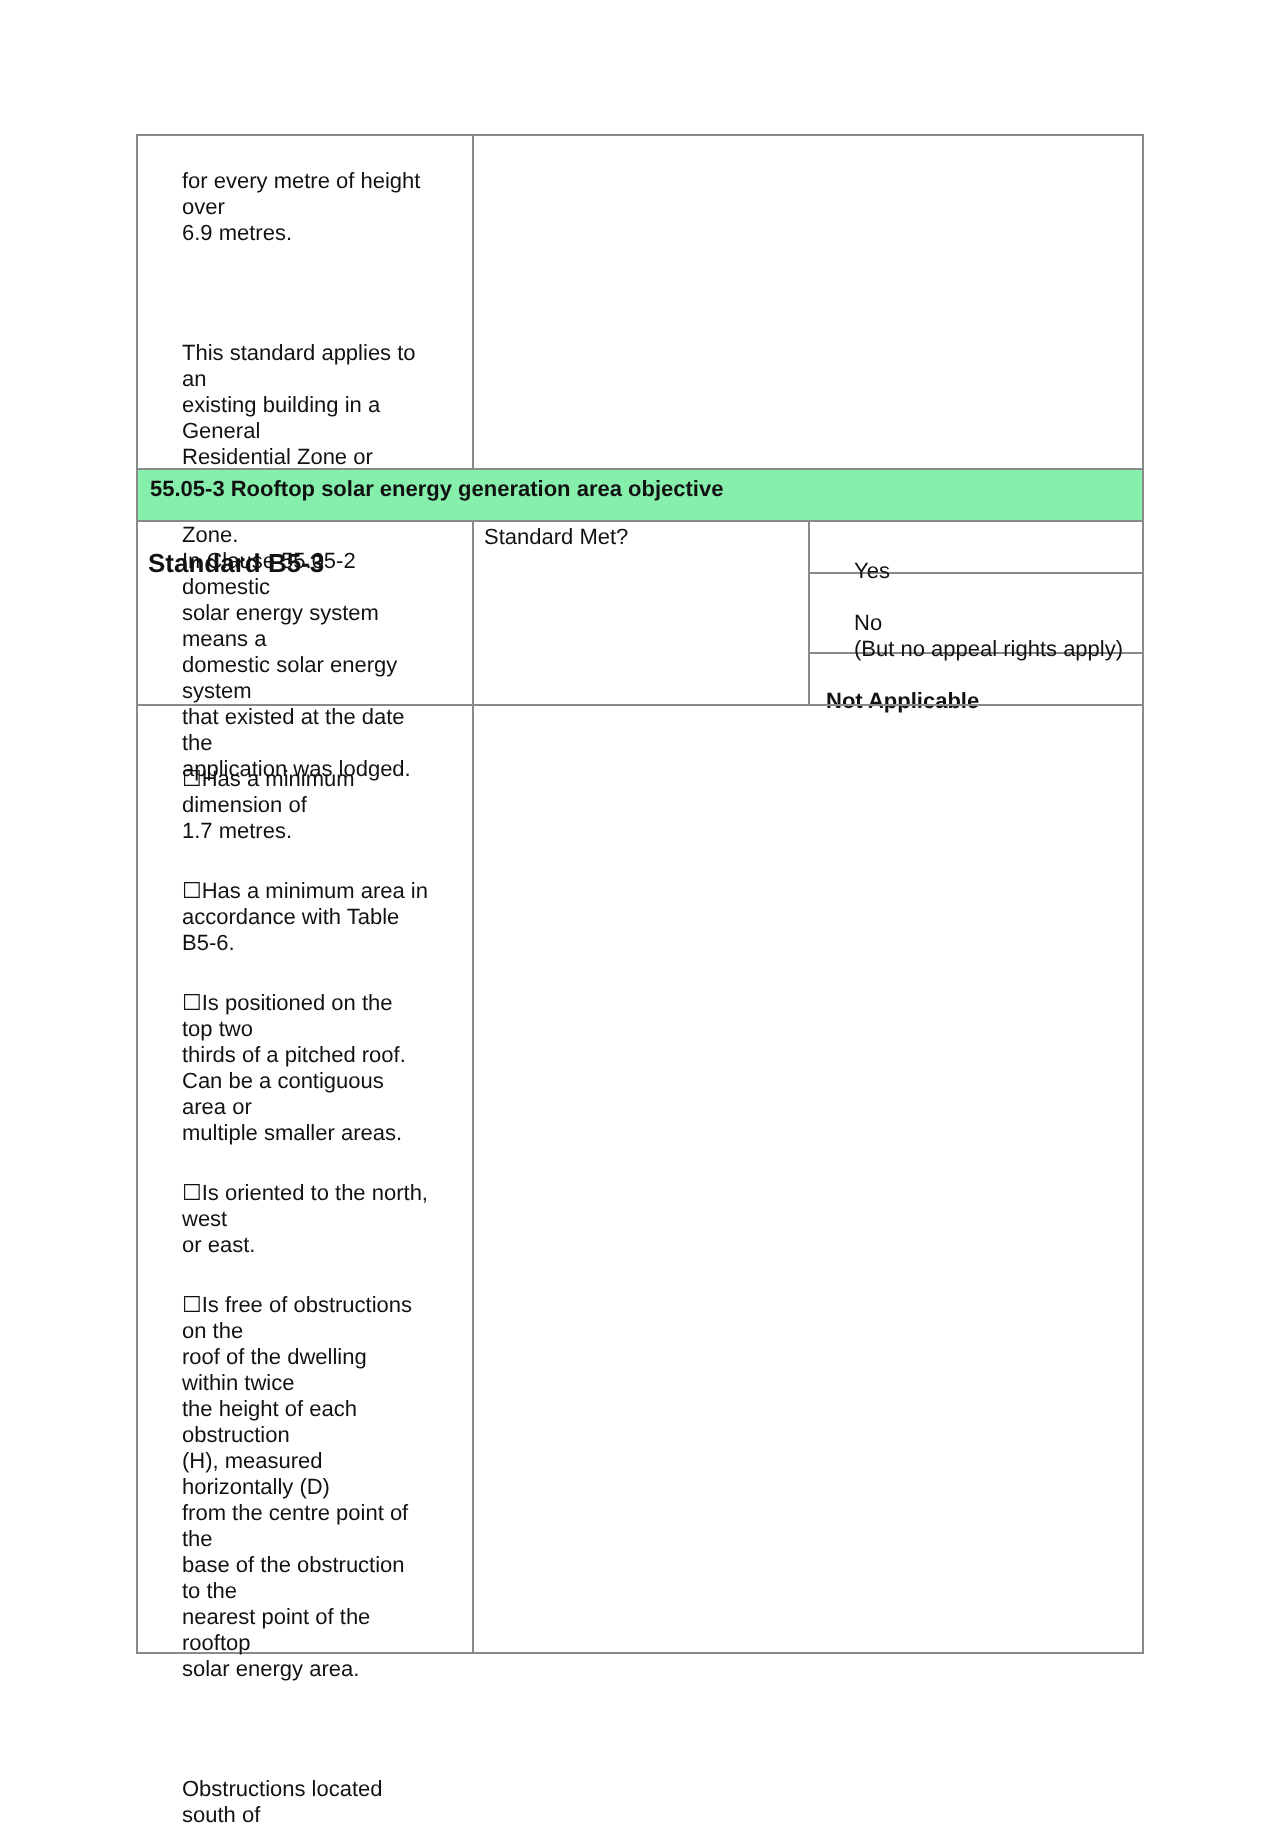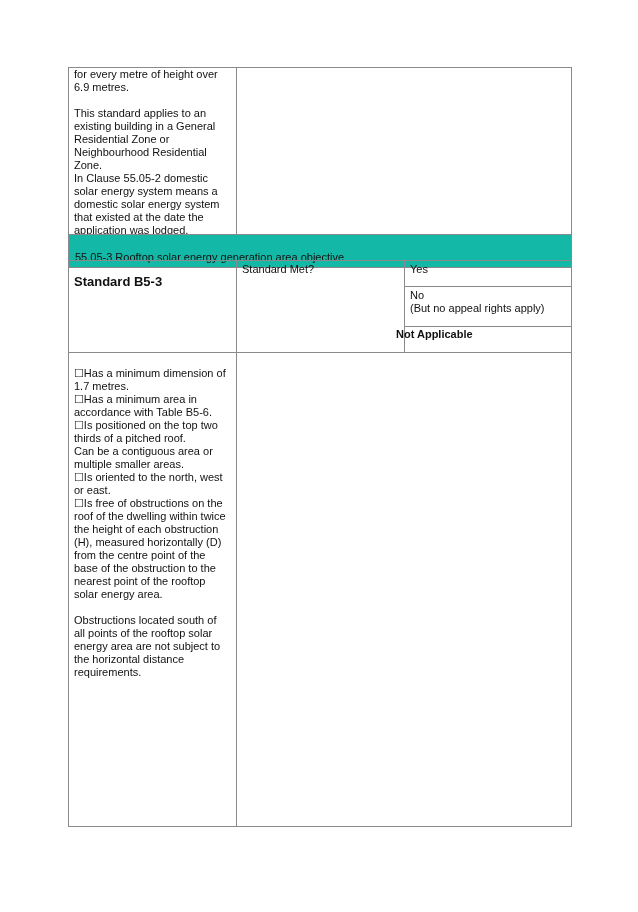--- a/index.html
+++ b/index.html
@@ -2,23 +2,23 @@
 <html><head>
 <meta charset="utf-8">
 <style>
   html, body { margin:0; padding:0; background:#ffffff; }
   body { width:638px; height:912px; position:relative; overflow:hidden;
          font-family:"Liberation Sans", sans-serif; color:#111; }
   .tbl { position:absolute; border:1px solid #8a8a8a; box-sizing:border-box; }
   .cell { position:absolute; box-sizing:border-box; font-size:11px; line-height:13px; padding:0 5px; }
   .vline { position:absolute; width:1px; background:#8a8a8a; }
   .hline { position:absolute; height:1px; background:#8a8a8a; }
-  .p { margin:0; white-space:pre-line; }
+  .p { margin:17px; white-space:pre-line; }
   .gap { height:13px; }
-  .hdr { position:absolute; background:#14b8a6; box-sizing:border-box; font-weight:normal; font-size:11px; padding:16px 6px; }
+  .hdr { position:absolute; background:#86efac; box-sizing:border-box; font-weight:bold; font-size:11px; padding:4px 6px; }
   .std { font-weight:bold; font-size:13px; line-height:15px; }
   .bold { font-weight:bold; }
 </style>
 </head>
 <body>
 
 <div class="tbl" style="left:68px; top:67px; width:504px; height:168px;"></div>
 <div class="vline" style="left:236px; top:67px; height:168px;"></div>
 <div class="cell" style="left:69px; top:68px; width:167px;">
   <p class="p">for every metre of height over

